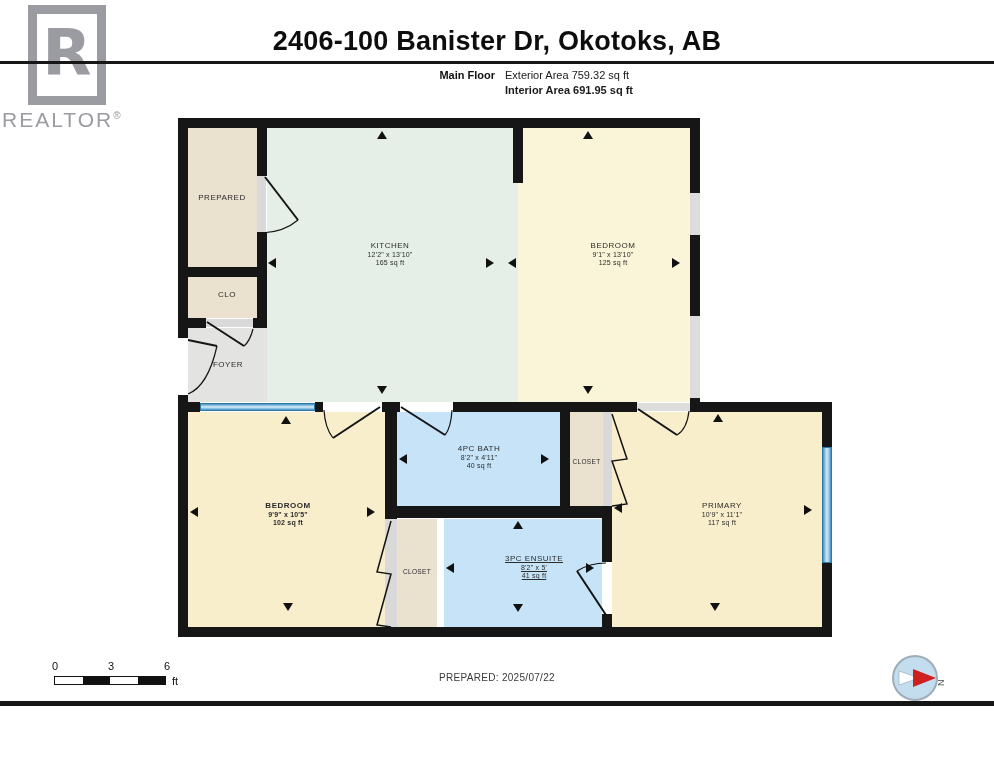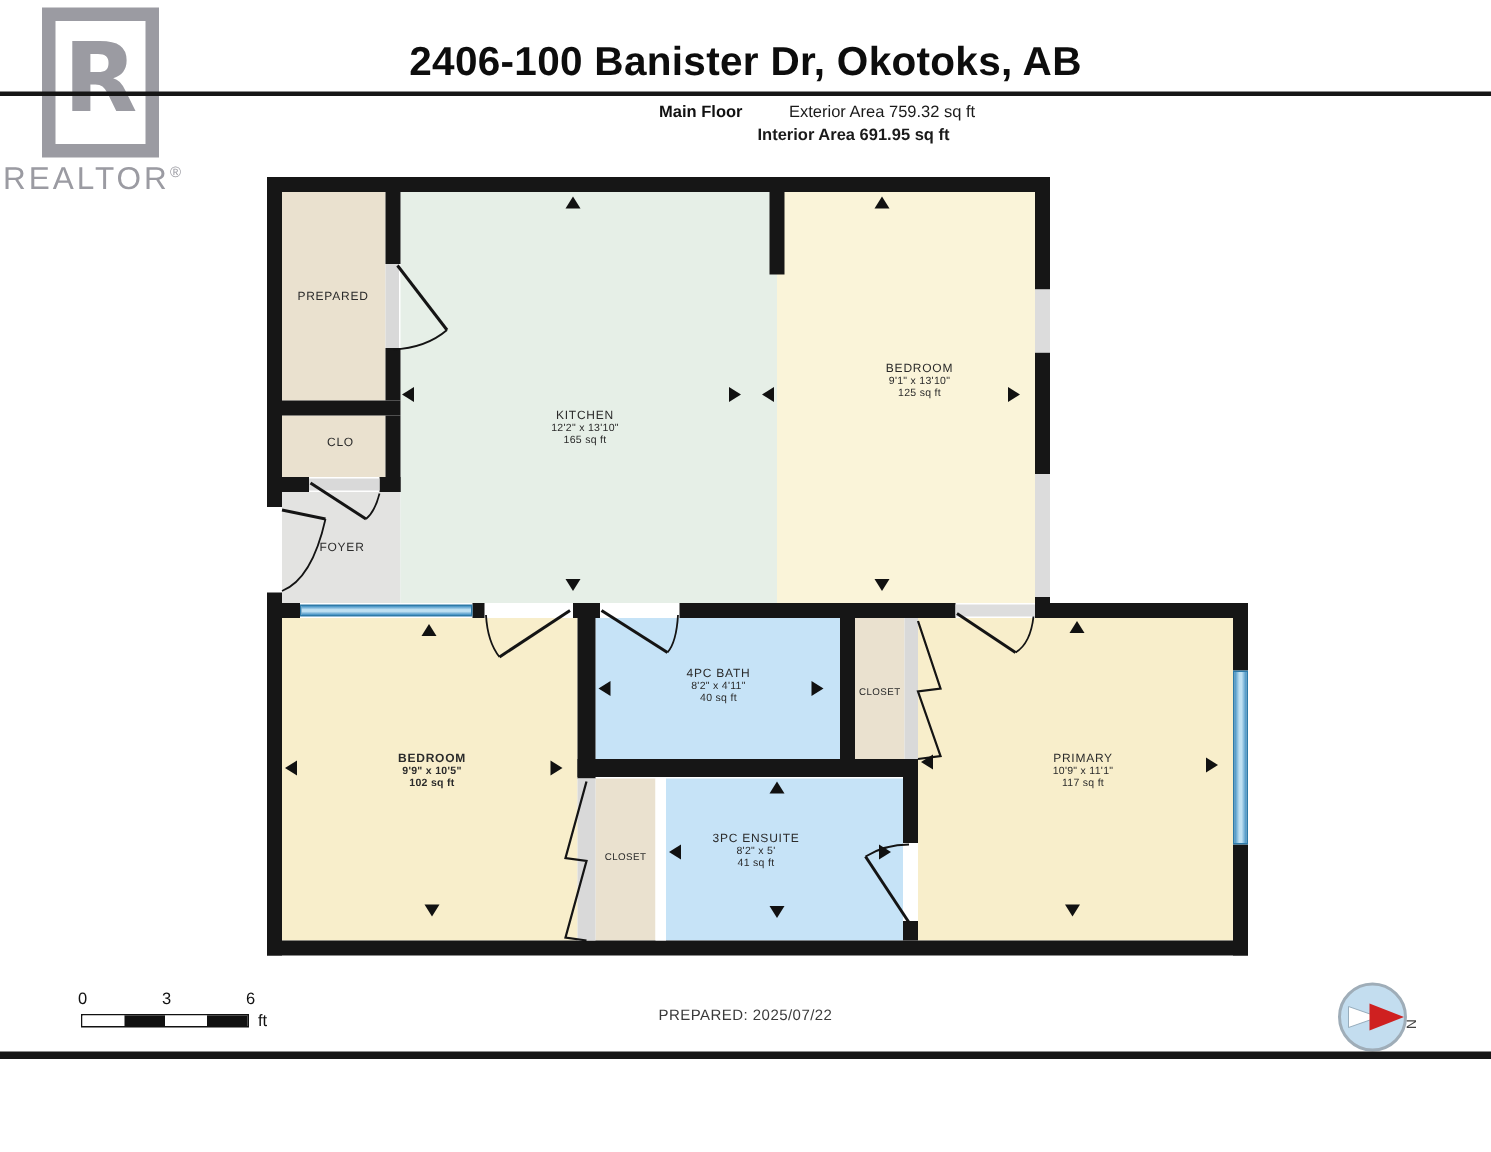--- a/index.html
+++ b/index.html
@@ -59,21 +59,21 @@
 <div class="page">
 
   <div class="logo-box">
     <span class="logo-r">R</span>
   </div>
   <div class="logo-word"><span>REALTOR</span><span class="logo-reg">®</span></div>
 
   <div class="title">2406-100 Banister Dr, Okotoks, AB</div>
   <div class="rule-thin"></div>
   <div class="floor-label">Main Floor</div>
-  <div class="area-line" style="top:69px;margin-left:21px;">Exterior Area 759.32 sq ft</div>
+  <div class="area-line" style="top:69px;">Exterior Area 759.32 sq ft</div>
   <div class="area-line" style="top:84px;font-weight:bold;">Interior Area 691.95 sq ft</div>
 
   <div class="fill" style="left:188px;top:128px;width:69px;height:139px;background:#eae1cf;"></div>
   <div class="fill" style="left:188px;top:277px;width:69px;height:41px;background:#eae1cf;"></div>
   <div class="fill" style="left:188px;top:328px;width:79px;height:74px;background:#e3e3e1;"></div>
   <div class="fill" style="left:267px;top:128px;width:251px;height:274px;background:#e6efe7;"></div>
   <div class="fill" style="left:518px;top:128px;width:172px;height:274px;background:#faf4d9;"></div>
   <div class="fill" style="left:188px;top:412px;width:197px;height:215px;background:#f8eecb;"></div>
   <div class="fill" style="left:397px;top:412px;width:163px;height:94px;background:#c6e3f7;"></div>
   <div class="fill" style="left:570px;top:412px;width:33px;height:94px;background:#eae1cf;"></div>
@@ -166,21 +166,21 @@
 
   <div class="rlabel" style="left:187px;top:193px;width:70px;">
     <div class="rname">PREPARED</div>
   </div>
   <div class="rlabel" style="left:192px;top:290px;width:70px;">
     <div class="rname">CLO</div>
   </div>
   <div class="rlabel" style="left:193px;top:360px;width:70px;">
     <div class="rname">FOYER</div>
   </div>
-  <div class="rlabel" style="left:340px;top:241px;width:100px;margin-top:31px;">
+  <div class="rlabel" style="left:340px;top:241px;width:100px;">
     <div class="rname">KITCHEN</div>
     <div class="rdim">12'2" x 13'10"</div>
     <div class="rdim">165 sq ft</div>
   </div>
   <div class="rlabel" style="left:563px;top:241px;width:100px;">
     <div class="rname">BEDROOM</div>
     <div class="rdim">9'1" x 13'10"</div>
     <div class="rdim">125 sq ft</div>
   </div>
   <div class="rlabel" style="left:238px;top:501px;width:100px;font-weight:bold;">
@@ -192,21 +192,21 @@
     <div class="rname">4PC BATH</div>
     <div class="rdim">8'2" x 4'11"</div>
     <div class="rdim">40 sq ft</div>
   </div>
   <div class="rlabel" style="left:567px;top:458px;width:39px;">
     <div class="rname-sm">CLOSET</div>
   </div>
   <div class="rlabel" style="left:397px;top:568px;width:40px;">
     <div class="rname-sm">CLOSET</div>
   </div>
-  <div class="rlabel" style="left:444px;top:554px;width:120px;">
+  <div class="rlabel" style="left:474px;top:554px;width:120px;text-decoration:underline;">
     <div class="rname">3PC ENSUITE</div>
     <div class="rdim">8'2" x 5'</div>
     <div class="rdim">41 sq ft</div>
   </div>
   <div class="rlabel" style="left:672px;top:501px;width:100px;">
     <div class="rname">PRIMARY</div>
     <div class="rdim">10'9" x 11'1"</div>
     <div class="rdim">117 sq ft</div>
   </div>
 

